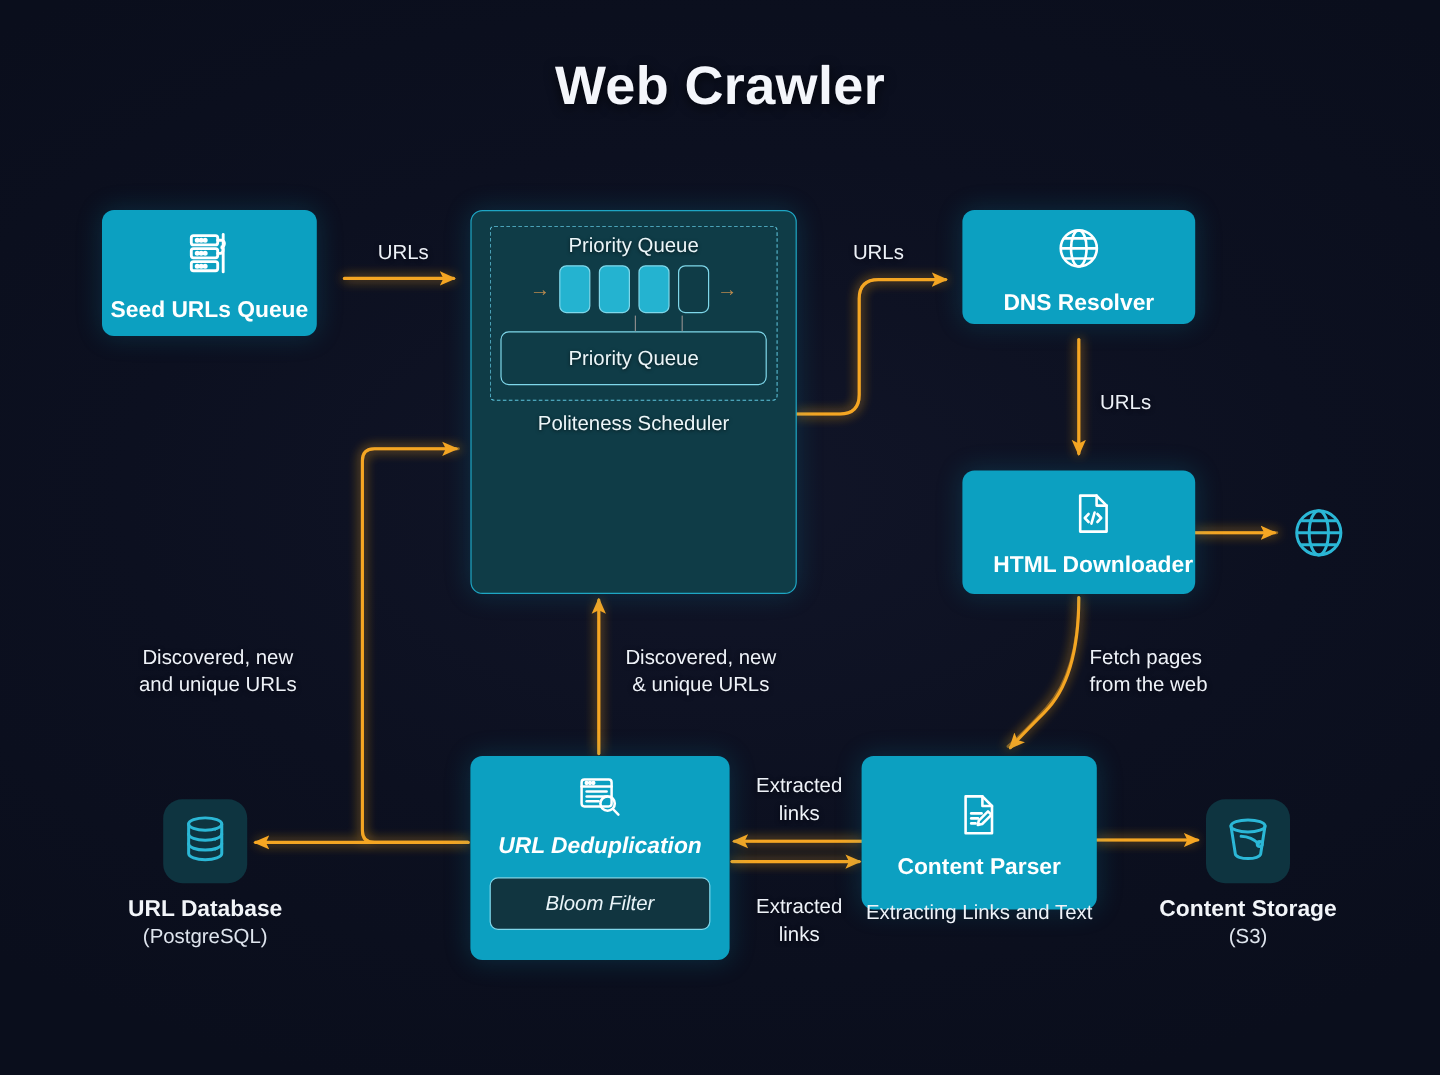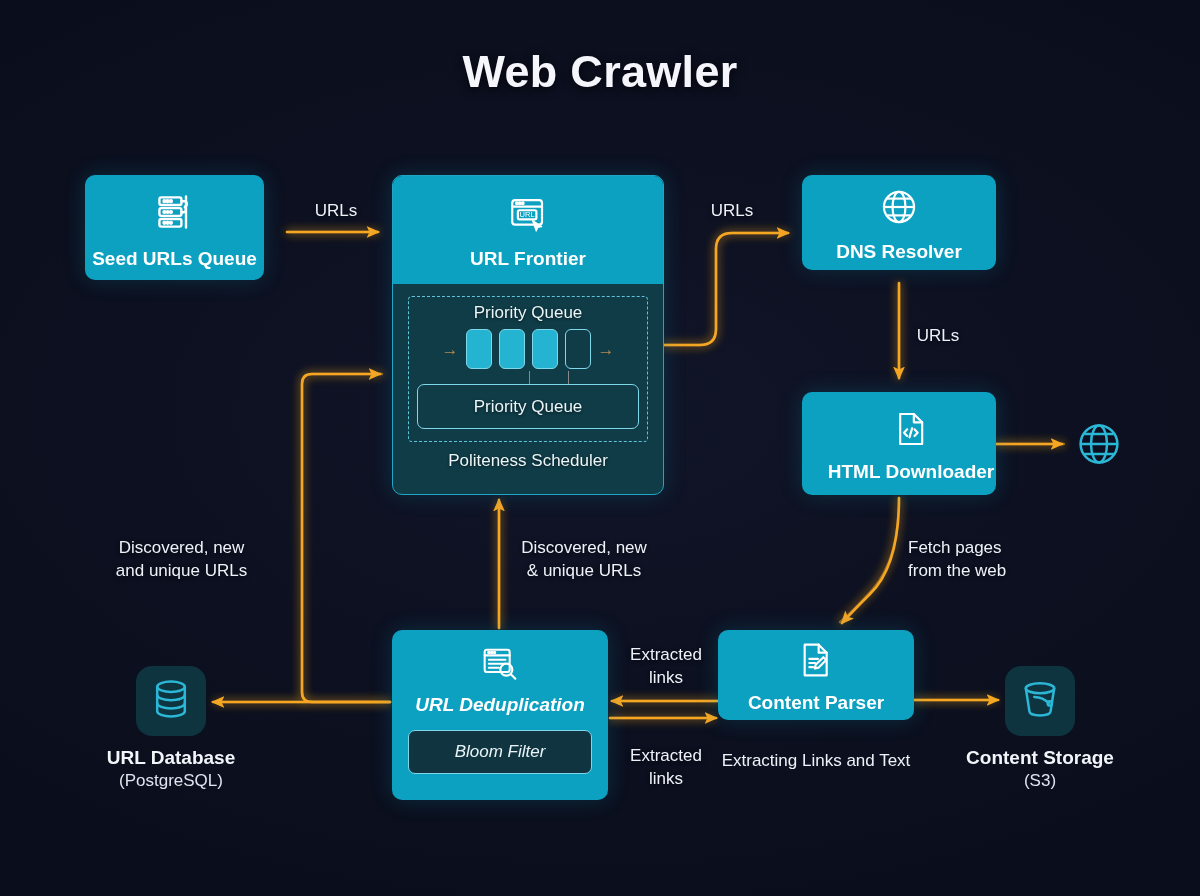--- a/index.html
+++ b/index.html
@@ -74,21 +74,21 @@
   
   #seed-queue { left: 85px; top: 175px; width: 179px; height: 105px; justify-content: center; gap: 10px; padding-top: 4px; }
 
   
   #dns-resolver { left: 802px; top: 175px; width: 194px; height: 95px; justify-content: center; gap: 9px; padding-top: 4px; }
 
   
   #html-downloader { left: 802px; top: 392px; width: 194px; height: 103px; justify-content: center; gap: 8px; padding-top: 4px; padding-left: 24px; }
 
   
-  #content-parser { left: 718px; top: 630px; width: 196px; height: 90px; justify-content: center; gap: 8px; padding-top: 4px; }
+  #content-parser { left: 718px; top: 630px; width: 196px; height: 128px; justify-content: center; gap: 8px; padding-top: 4px; }
 
   
   #url-frontier {
     left: 392px; top: 175px; width: 272px; height: 320px;
     background: #0f3c47;
     border: 1px solid #1ea6c4;
     border-radius: 10px;
     overflow: hidden;
     padding: 0;
     align-items: stretch;
@@ -306,35 +306,20 @@
         <circle cx="8" cy="17.9" r="0.5" fill="#fff"></circle>
         <circle cx="9.8" cy="17.9" r="0.5" fill="#fff"></circle>
         <path d="M15.5 6.1 h2 a1.6 1.6 0 0 1 0 3 h-0.6 a1.6 1.6 0 0 1 0 3 h-1.4"></path>
         <path d="M18 3.5 v17"></path>
       </svg>
     </span>
     <span class="node-label">Seed URLs Queue</span>
   </div>
 
   <div class="node" id="url-frontier">
-    <div id="frontier-header">
-      <span class="icon">
-        <svg width="42" height="42" viewBox="0 0 24 24" fill="none" stroke="#ffffff" stroke-width="1.25" stroke-linecap="round" stroke-linejoin="round">
-          <rect x="3" y="3.5" width="17" height="14" rx="1.6"></rect>
-          <path d="M3 7.2 h17"></path>
-          <circle cx="5.6" cy="5.3" r="0.5" fill="#fff"></circle>
-          <circle cx="7.3" cy="5.3" r="0.5" fill="#fff"></circle>
-          <circle cx="9" cy="5.3" r="0.5" fill="#fff"></circle>
-          <rect x="6.2" y="9.3" width="10.6" height="5.2" rx="0.9"></rect>
-          <text x="11.5" y="13.4" font-size="4.3" fill="#ffffff" stroke="none" text-anchor="middle" font-family="Liberation Sans, sans-serif">URL</text>
-          <path d="M14.6 15.2 l5.2 3.4 l-2.2 0.45 l-0.9 2.1 z" fill="#ffffff" stroke="#ffffff" stroke-width="0.7"></path>
-        </svg>
-      </span>
-      <span class="node-label">URL Frontier</span>
-    </div>
 
     <div id="frontier-body">
       <div id="priority-queue-group">
         <div class="pq-title">Priority Queue</div>
         <div id="pq-slots-row">
           <span class="pq-arrow">→</span>
           <span class="pq-slot"></span>
           <span class="pq-slot"></span>
           <span class="pq-slot"></span>
           <span class="pq-slot empty"></span>

